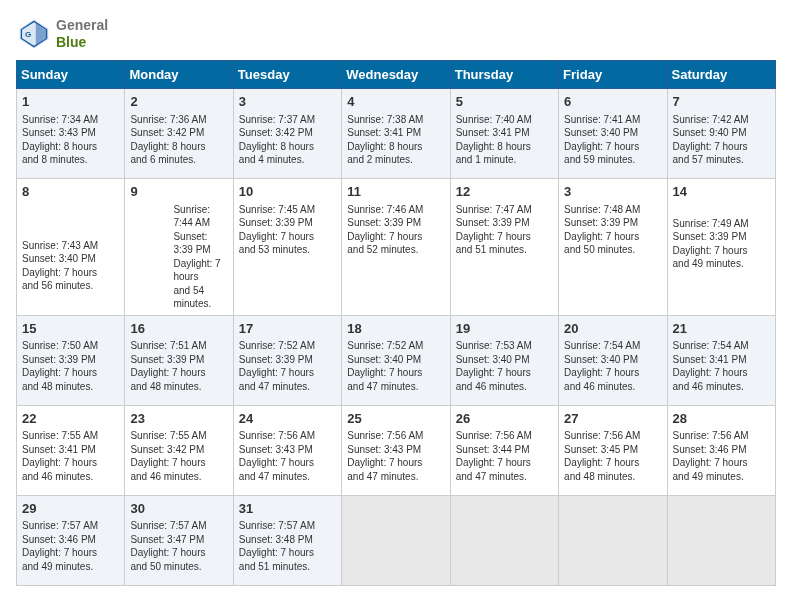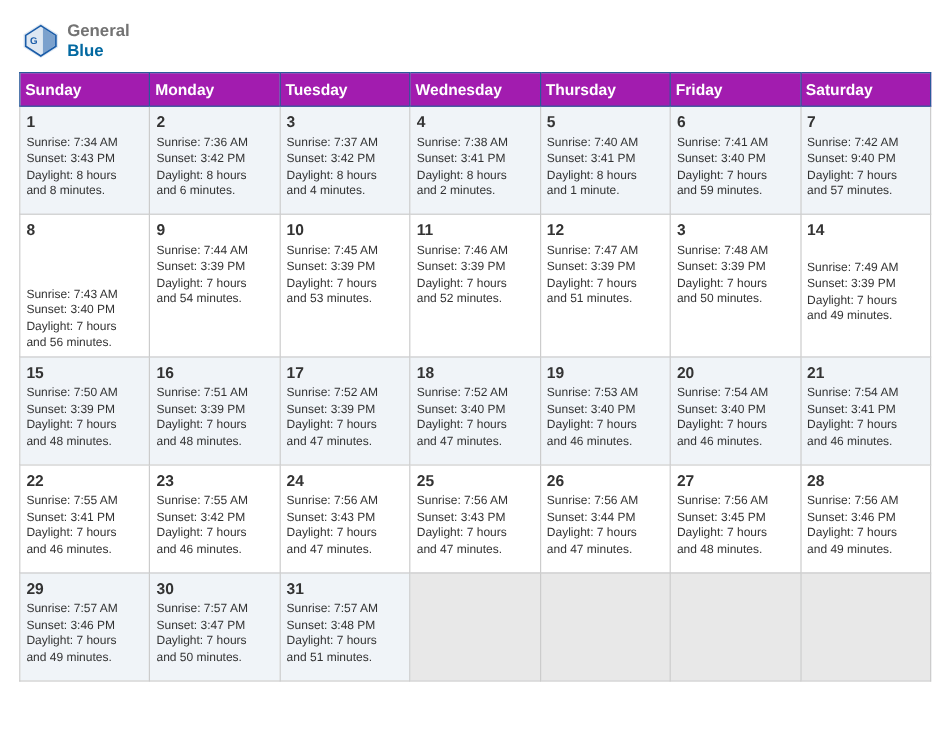--- a/index.html
+++ b/index.html
@@ -45,21 +45,21 @@
     .location {
       font-size: 14px;
       color: #555;
     }
     table {
       width: 100%;
       border-collapse: collapse;
       font-size: 11px;
     }
     thead tr {
-      background-color: #a21caf;
+      background-color: #0369a1;
       color: #fff;
     }
     thead th {
       padding: 6px 4px;
       text-align: left;
       font-size: 13px;
       font-weight: bold;
       border: 1px solid #2a5a9a;
     }
     tbody tr {
@@ -98,21 +98,21 @@
 <div class="header">
   <div class="logo">
     <svg class="logo-icon" viewBox="0 0 40 40">
       <polygon points="20,4 36,14 36,26 20,36 4,26 4,14" fill="#1a5ca8" opacity="0.15"></polygon>
       <polygon points="22,8 34,16 34,24 22,32" fill="#1a5ca8" opacity="0.5"></polygon>
       <polygon points="20,6 34,15 34,25 20,34 6,25 6,15" fill="none" stroke="#1a5ca8" stroke-width="1.5"></polygon>
       <text x="10" y="23" font-size="9" fill="#1a5ca8" font-weight="bold">G</text>
     </svg>
     <div class="logo-text">
       <div><span>General</span></div>
-      <div style="color:#0369a1">Blue</div>
+      <div style="color:#4d7c0f">Blue</div>
     </div>
   </div>
   <div class="title-block">
     <div class="month-title"></div>
     <div class="location"></div>
   </div>
 </div>
 
 <table>
   <thead>
@@ -181,21 +181,21 @@
       <tr>
         <td>
           <span class="day-number">8</span>
           <div class="day-info" style="white-space: pre-line; margin-top: 38px;">Sunrise: 7:43 AM
 Sunset: 3:40 PM
 Daylight: 7 hours
 and 56 minutes.</div>
         </td>
         <td>
           <span class="day-number">9</span>
-          <div class="day-info" style="white-space: pre-line;">Sunrise: 7:44 AM
+          <div class="day-info" style="white-space: pre-line; margin-left: 43px;">Sunrise: 7:44 AM
 Sunset: 3:39 PM
 Daylight: 7 hours
 and 54 minutes.</div>
         </td>
         <td>
           <span class="day-number">10</span>
           <div class="day-info" style="white-space: pre-line;">Sunrise: 7:45 AM
 Sunset: 3:39 PM
 Daylight: 7 hours
 and 53 minutes.</div>

